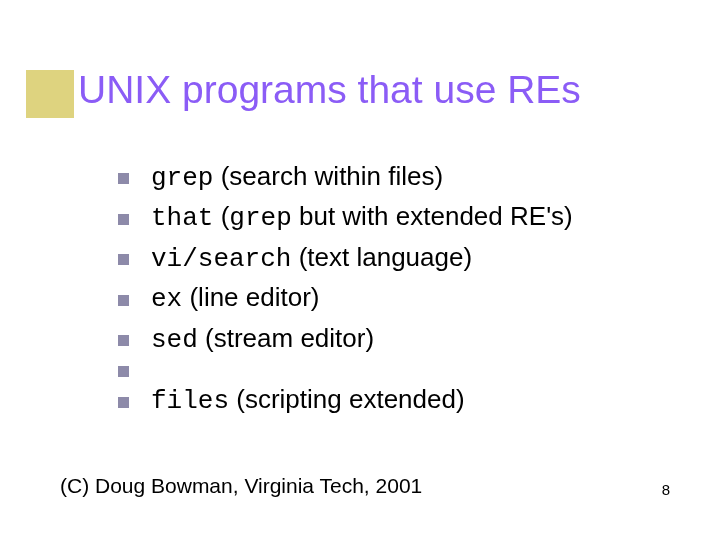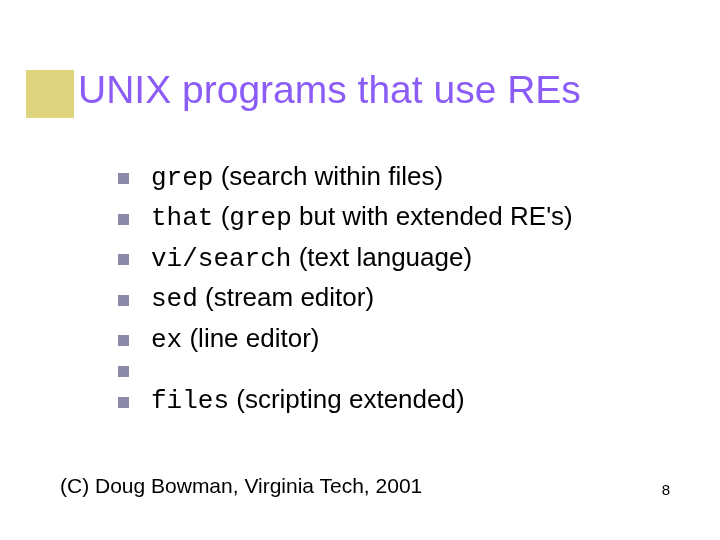--- a/index.html
+++ b/index.html
@@ -91,25 +91,25 @@
   <div class="bullet-row">
     <div class="square"></div>
     <div class="bullet-text"><span class="mono">that</span><span> </span><span>(</span><span class="mono">grep</span><span> but with extended RE's)</span></div>
   </div>
   <div class="bullet-row">
     <div class="square"></div>
     <div class="bullet-text"><span class="mono">vi/search</span><span> </span><span></span><span class="mono"></span><span>(text language)</span></div>
   </div>
   <div class="bullet-row">
     <div class="square"></div>
-    <div class="bullet-text"><span class="mono">sed</span><span> </span><span></span><span class="mono"></span><span>(stream editor)</span></div>
+    <div class="bullet-text"><span class="mono">ex</span><span> </span><span></span><span class="mono"></span><span>(line editor)</span></div>
   </div>
   <div class="bullet-row">
     <div class="square"></div>
-    <div class="bullet-text"><span class="mono">ex</span><span> </span><span></span><span class="mono"></span><span>(line editor)</span></div>
+    <div class="bullet-text"><span class="mono">sed</span><span> </span><span></span><span class="mono"></span><span>(stream editor)</span></div>
   </div>
   <div class="bullet-row">
     <div class="square"></div>
   </div>
   <div class="bullet-row">
     <div class="square"></div>
     <div class="bullet-text"><span class="mono">files</span><span> </span><span></span><span class="mono"></span><span>(scripting extended)</span></div>
   </div>
 </div>
 

